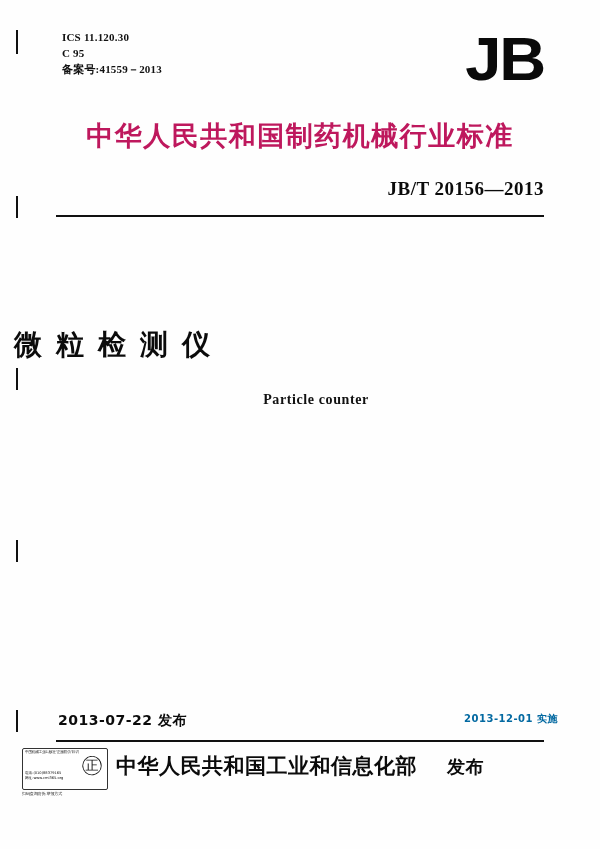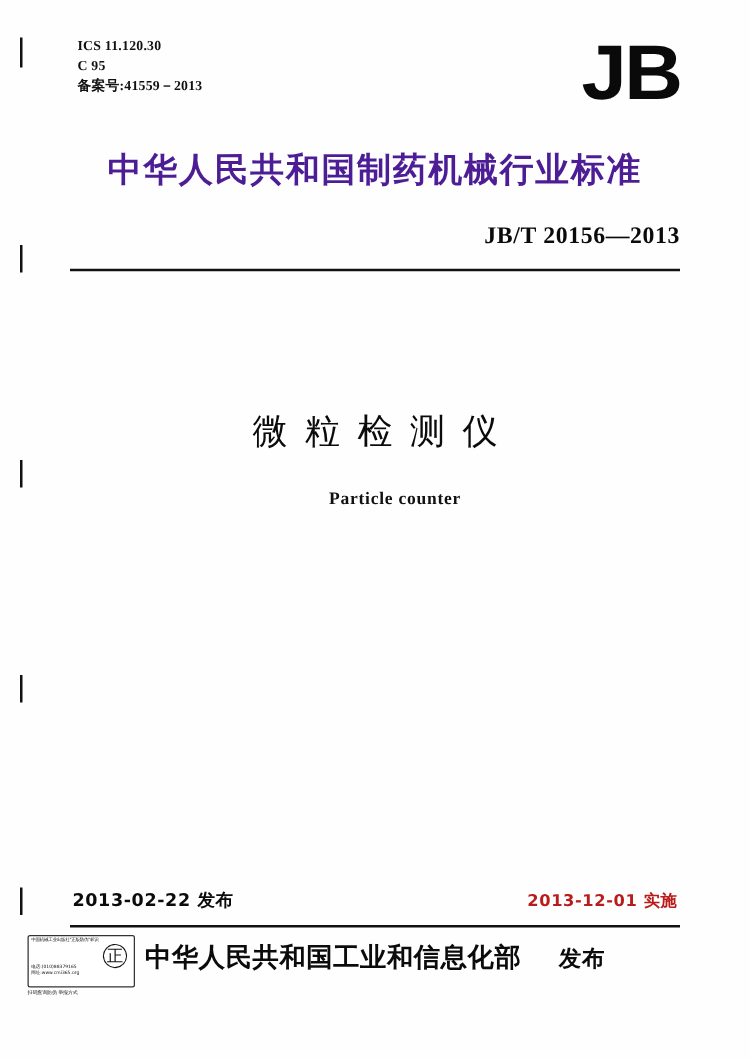--- a/index.html
+++ b/index.html
@@ -58,21 +58,21 @@
   .title-cn {
     position: absolute;
     left: 0;
     right: 0;
     top: 118px;
     text-align: center;
     font-family: "DejaVu Sans", sans-serif;
     font-size: 27px;
     font-weight: bold;
     letter-spacing: 1.5px;
-    color: #4c1d95;
+    color: #be185d;
   }
   .std-number {
     position: absolute;
     right: 56px;
     top: 178px;
     font-family: "Liberation Serif", serif;
     font-size: 19px;
     font-weight: bold;
     letter-spacing: 0.5px;
     color: #0b0b0b;
@@ -83,24 +83,24 @@
     left: 56px;
     right: 56px;
     top: 215px;
     border-top: 2px solid #111;
   }
   .doc-title {
     position: absolute;
     left: 0;
     right: 0;
     top: 326px;
-    text-align: center;
+    text-align: left;
     font-family: "DejaVu Sans", sans-serif;
     font-size: 28px;
-    font-weight: normal;
+    font-weight: bold;
     letter-spacing: 14px;
     text-indent: 14px;
     color: #0b0b0b;
   }
   .doc-title-en {
     position: absolute;
     left: 0;
     right: 0;
     top: 392px;
     text-align: center;
@@ -116,27 +116,27 @@
     left: 58px;
     top: 712px;
     font-family: "DejaVu Sans", sans-serif;
     font-size: 14px;
     font-weight: bold;
     letter-spacing: 0.5px;
     color: #0b0b0b;
   }
   .date-impl {
     position: absolute;
-    right: 58px;
+    right: 42px;
     top: 712px;
     font-family: "DejaVu Sans", sans-serif;
-    font-size: 13px;
-    font-weight: bold;
-    letter-spacing: 0.5px;
-    color: #b91c1c;
+    font-size: 10px;
+    font-weight: bold;
+    letter-spacing: 0.5px;
+    color: #0369a1;
   }
   .rule-bottom {
     position: absolute;
     left: 56px;
     right: 56px;
     top: 740px;
     border-top: 2px solid #111;
   }
   .publisher {
     position: absolute;
@@ -229,21 +229,21 @@
 
   <div class="title-cn">中华人民共和国制药机械行业标准</div>
 
   <div class="std-number">JB/T 20156—2013</div>
 
   <div class="rule"></div>
 
   <div class="doc-title">微粒检测仪</div>
   <div class="doc-title-en">Particle counter</div>
 
-  <div class="date-issue">2013-02-22 发布</div>
+  <div class="date-issue">2013-07-22 发布</div>
   <div class="date-impl">2013-12-01 实施</div>
 
   <div class="rule-bottom"></div>
 
   <div class="publisher">
     <span>中华人民共和国工业和信息化部</span><span class="pub-verb">发布</span>
   </div>
 
   <div class="seal">
     <div class="seal-box">

